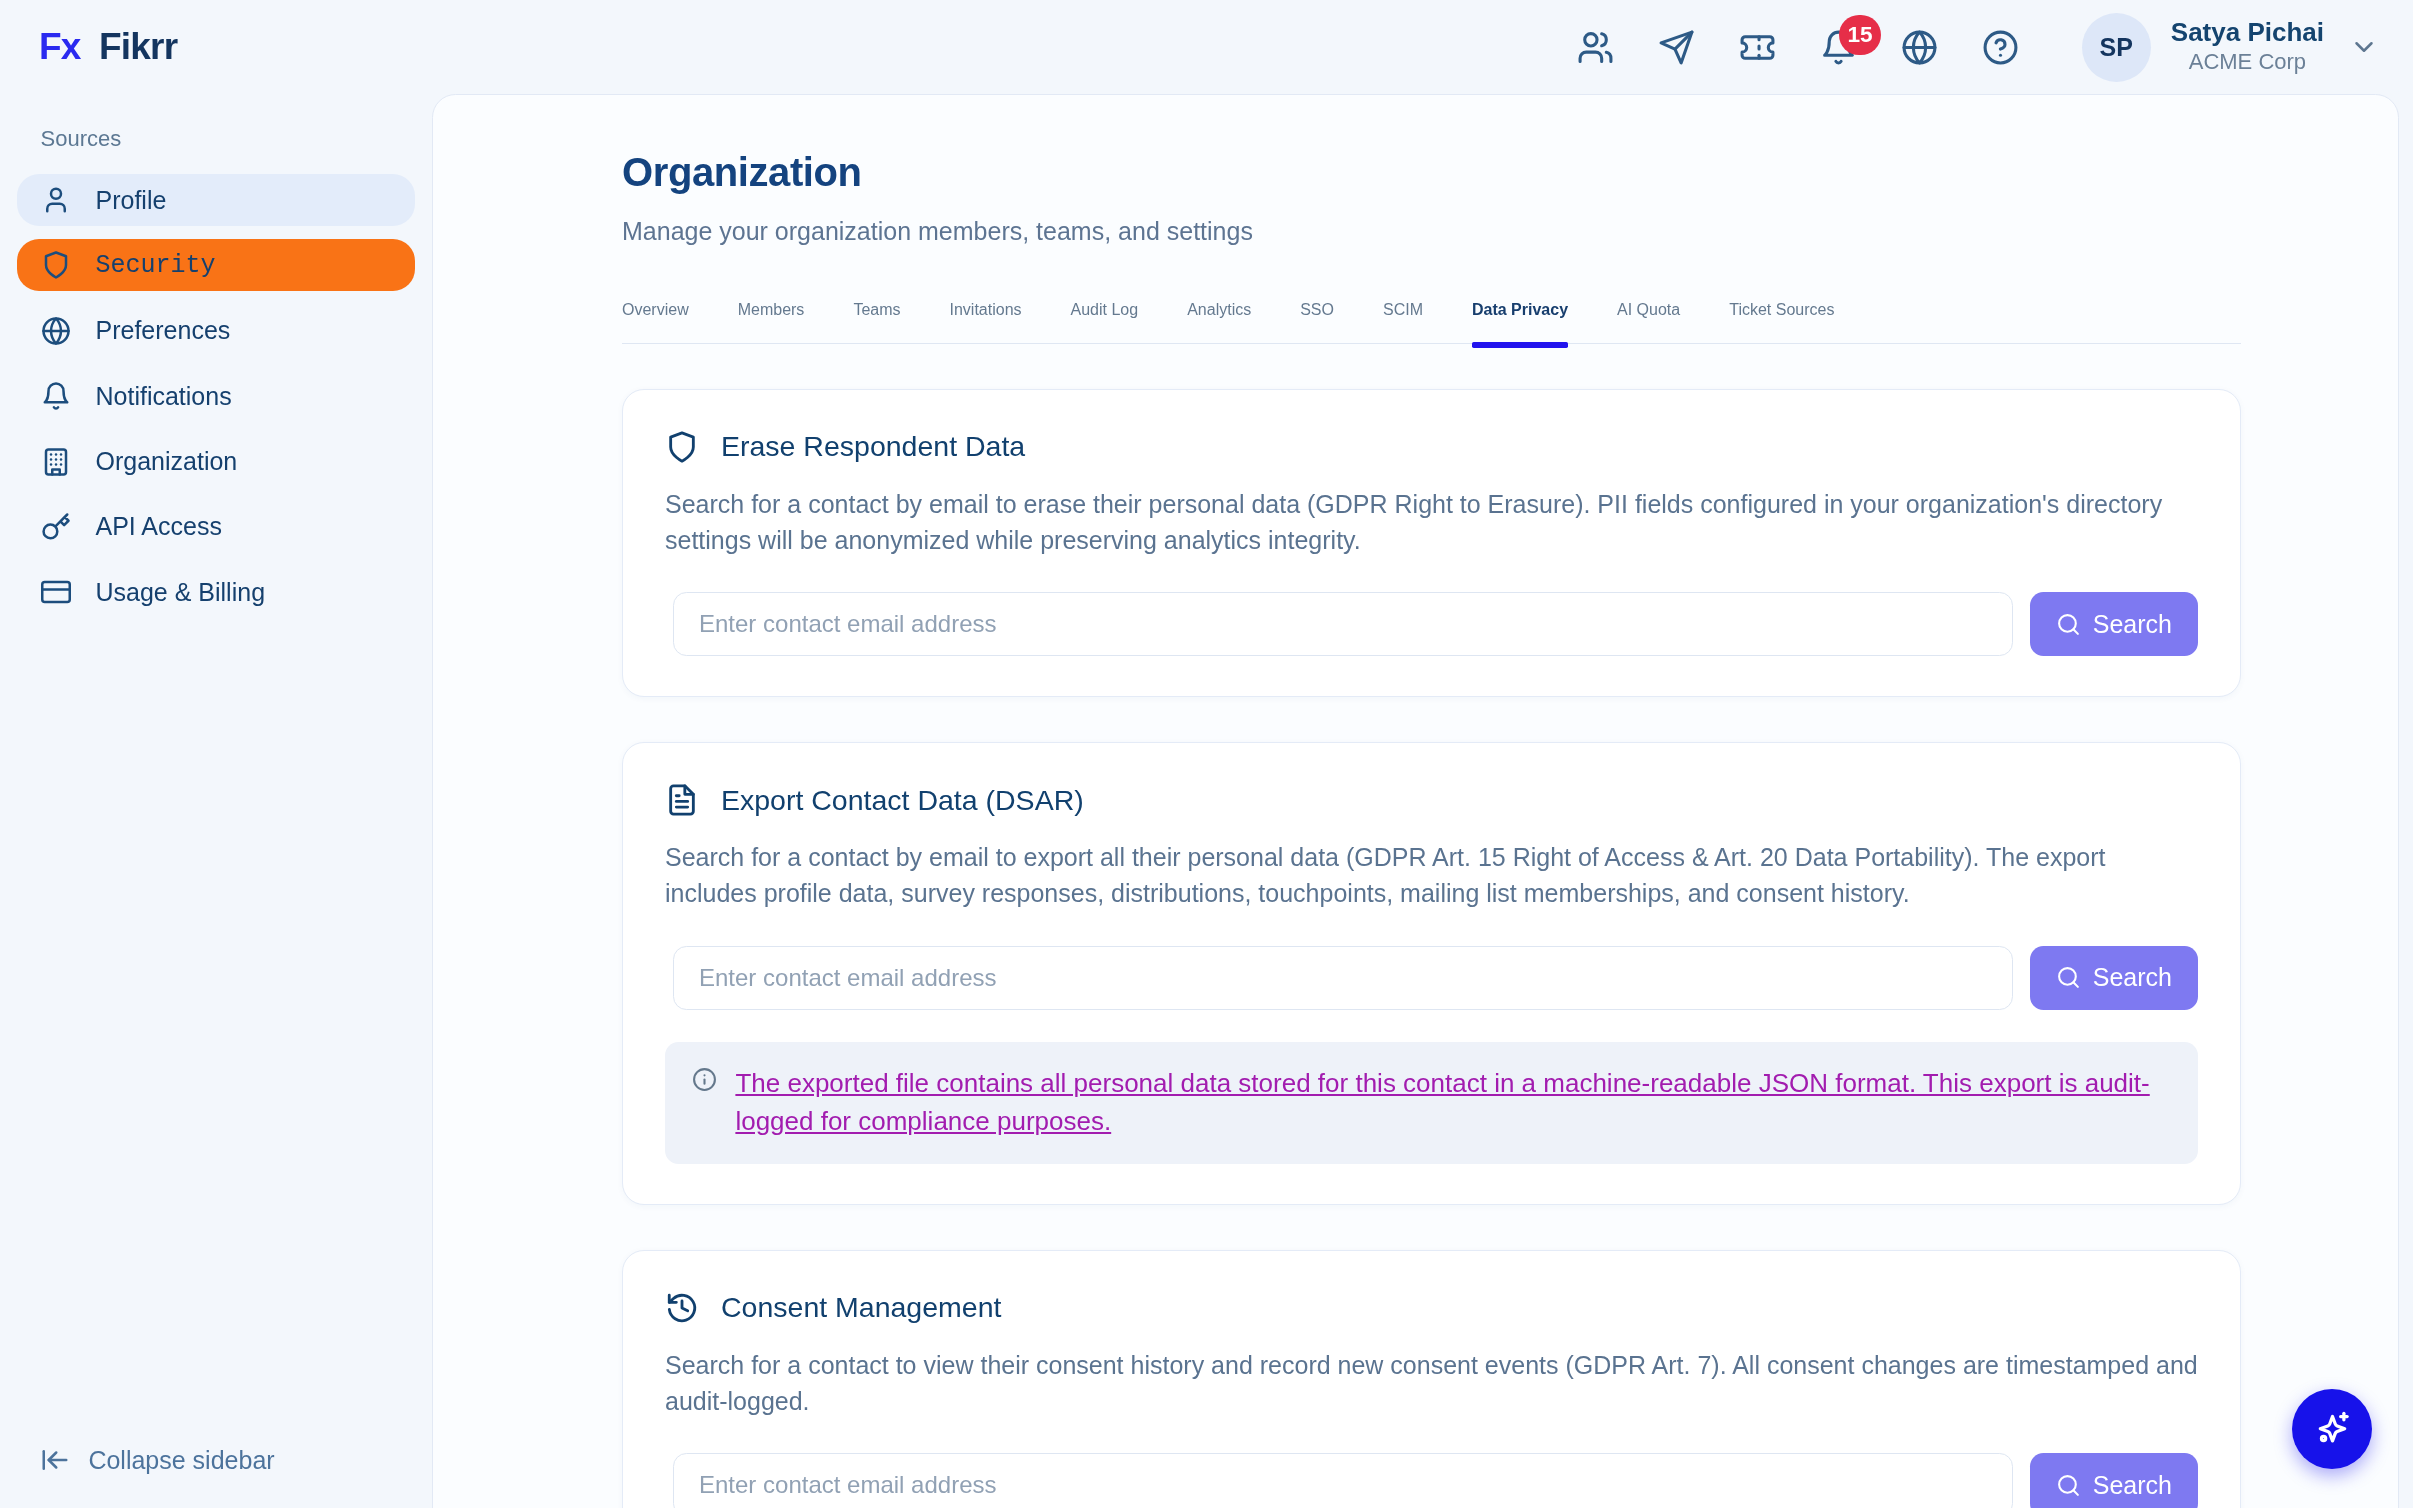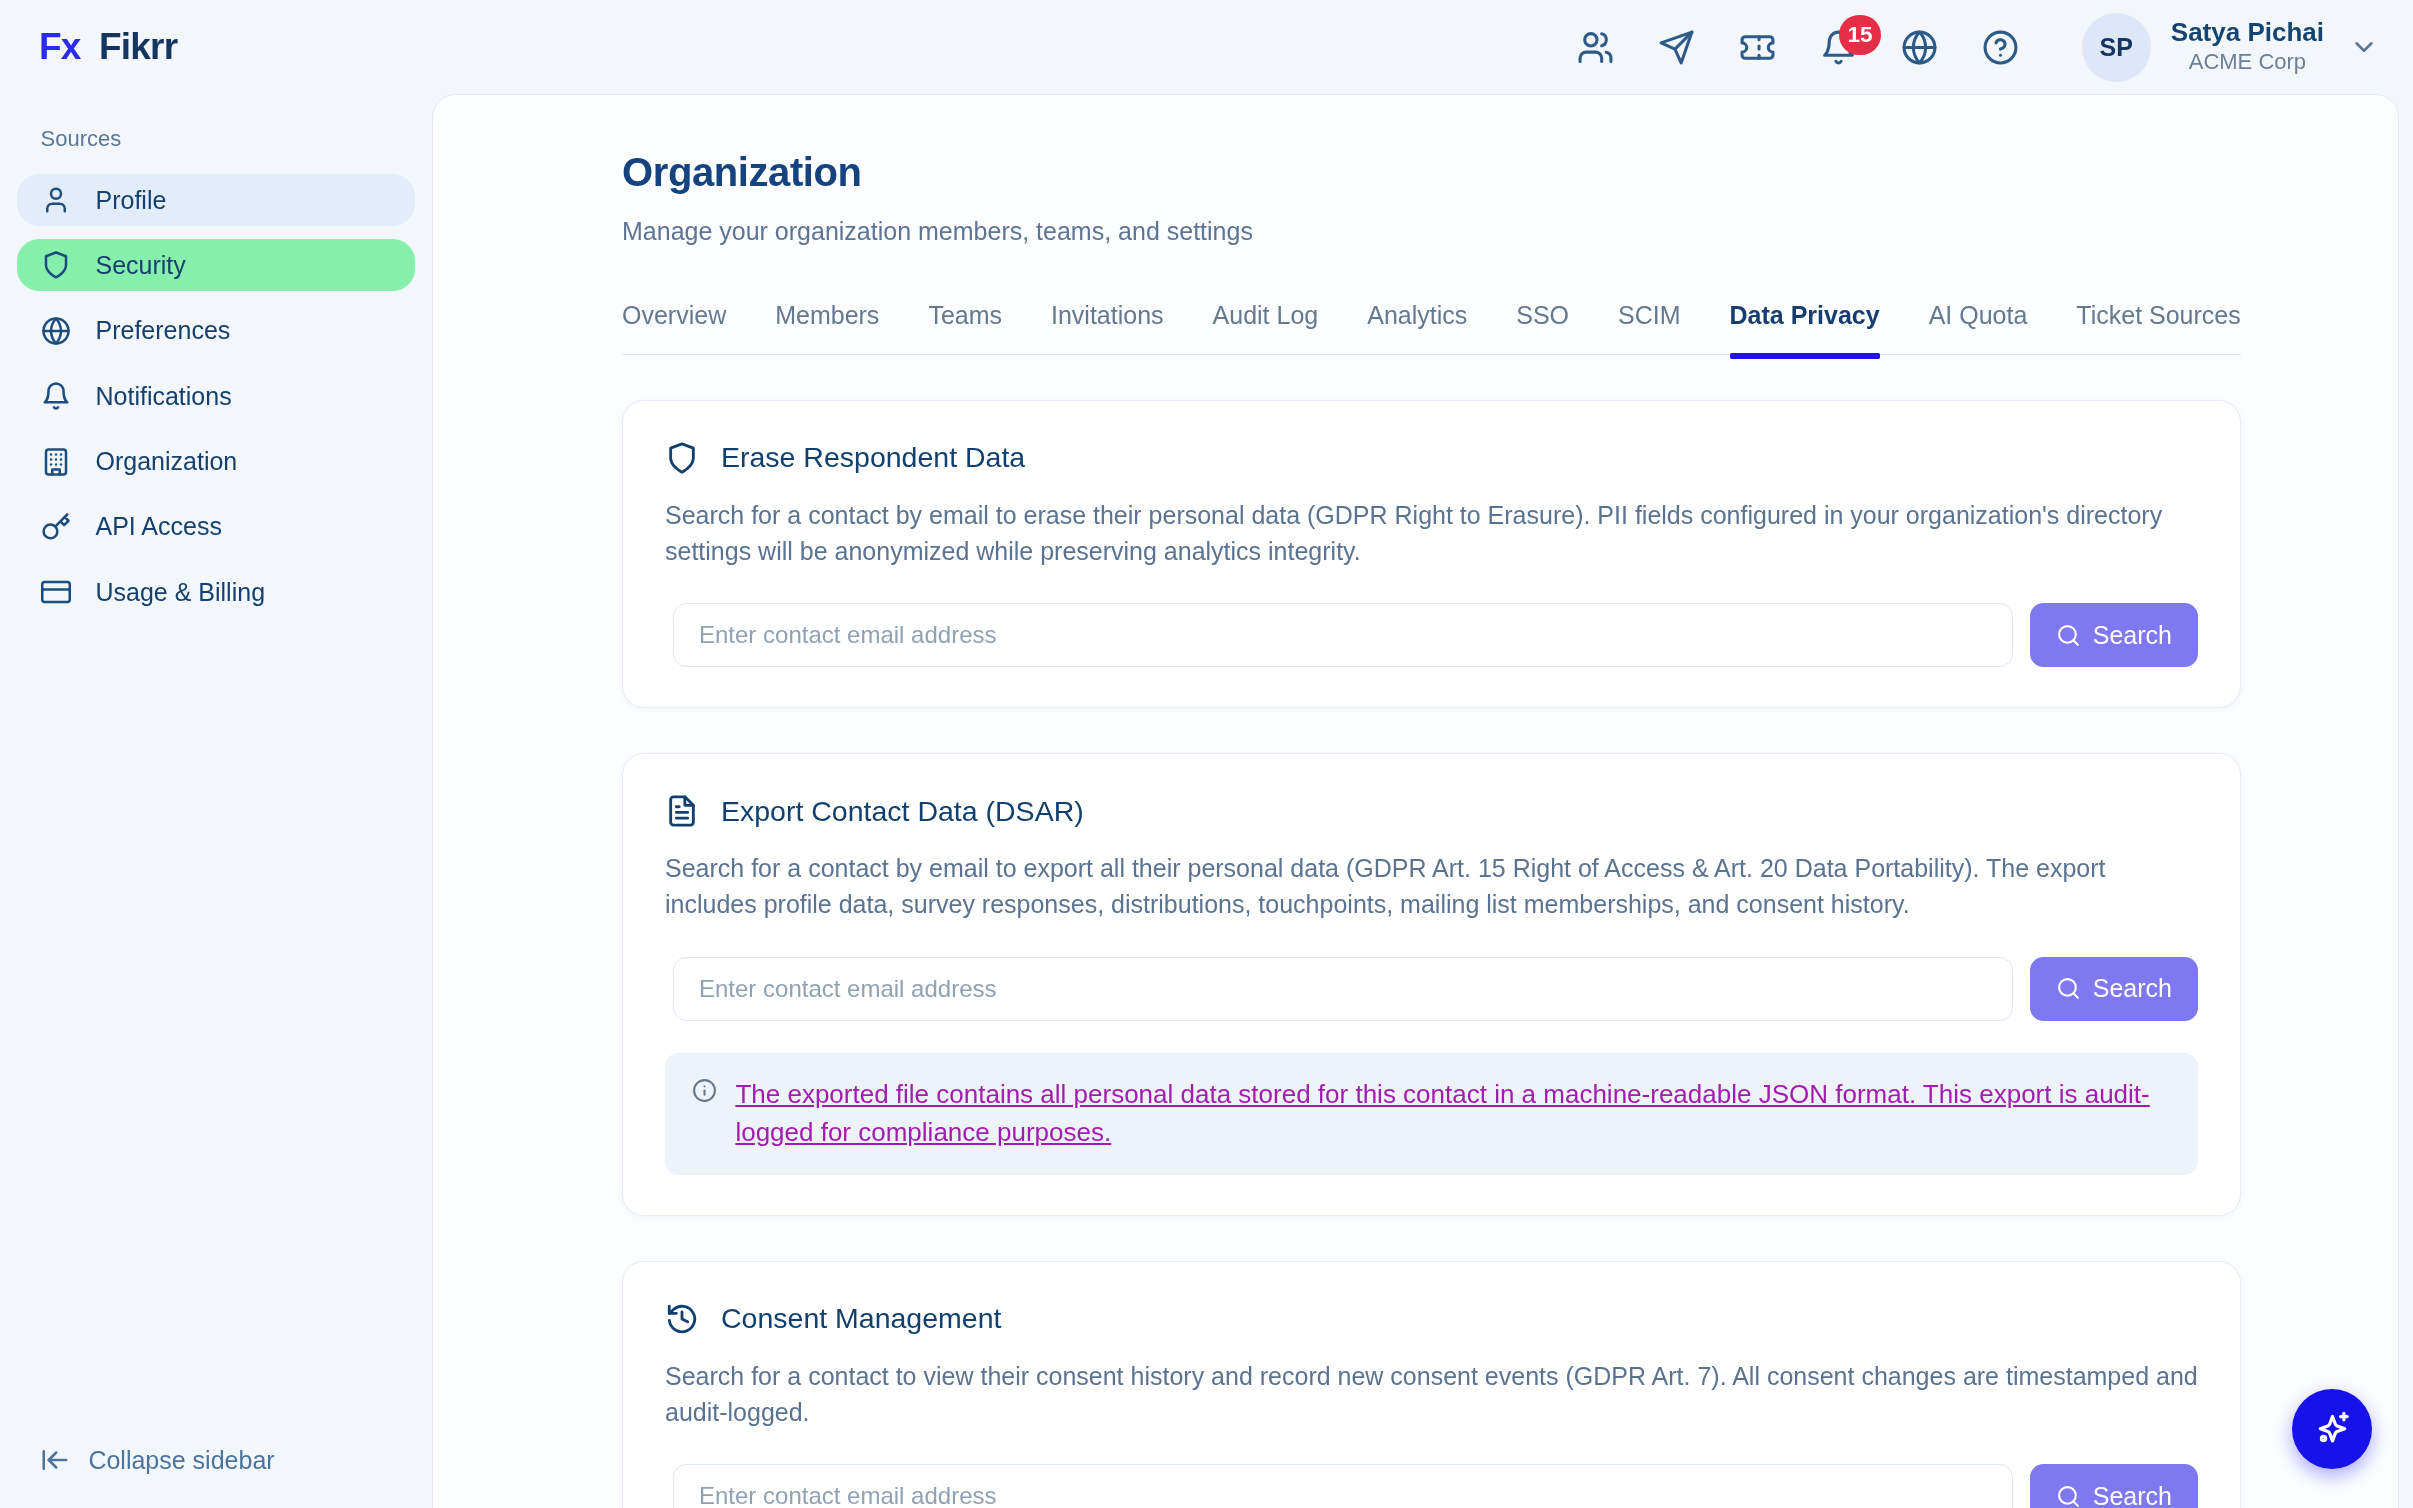--- a/index.html
+++ b/index.html
@@ -53,21 +53,21 @@
   .sidebar-section-label { font-size:22px; color:#5c7893; padding-left:23.5px; margin-bottom:22px; }
   .nav-item {
     display:flex; align-items:center; gap:25px;
     height:52px; padding:0 23.5px; margin-bottom:13.4px;
     border-radius:22px; cursor:pointer;
     color:#15406e; font-size:25px;
   }
   .nav-item .nicon { width:30px; height:30px; color:#1c4d7d; flex:0 0 auto; }
   .nav-item .nicon svg { width:30px; height:30px; }
   .nav-item.active   { background:#e3ecfa; }
-  .nav-item.active-2 { background:#86efac; }
+  .nav-item.active-2 { background:#f97316;font-family:Liberation Mono, monospace; }
   .collapse-row {
     position:absolute; left:40px; bottom:34px;
     display:flex; align-items:center; gap:18.4px;
     color:#4c739c; font-size:25px; cursor:pointer;
   }
   .collapse-row .cicon { width:30px; height:30px; }
   .collapse-row .cicon svg { width:30px; height:30px; }
 
   
   .main-panel {
@@ -78,21 +78,21 @@
     padding:55px 157px 0 189px;
   }
   .page-title { font-size:40px; font-weight:800; color:#14437f; letter-spacing:-0.4px; }
   .page-subtitle { font-size:25px; color:#5d7492; margin-top:22px; }
 
   .tabs {
     display:flex; gap:49px; margin-top:55px;
     border-bottom:1.7px solid #dfe7f3;
     padding-bottom:23.5px;
   }
-  .tab { font-size:25px; color:#64798f; cursor:pointer; position:relative; white-space:nowrap; }
+  .tab { font-size:16px; color:#64798f; cursor:pointer; position:relative; white-space:nowrap; }
   .tab.active { color:#173e6e; font-weight:700; }
   .tab.active .tab-underline {
     position:absolute; left:0; right:0; bottom:-28.5px; height:5.9px;
     background:#2213ee; border-radius:1.7px;
   }
 
   
   .card {
     background:#ffffff;
     border:1.7px solid #e4ebf7;

